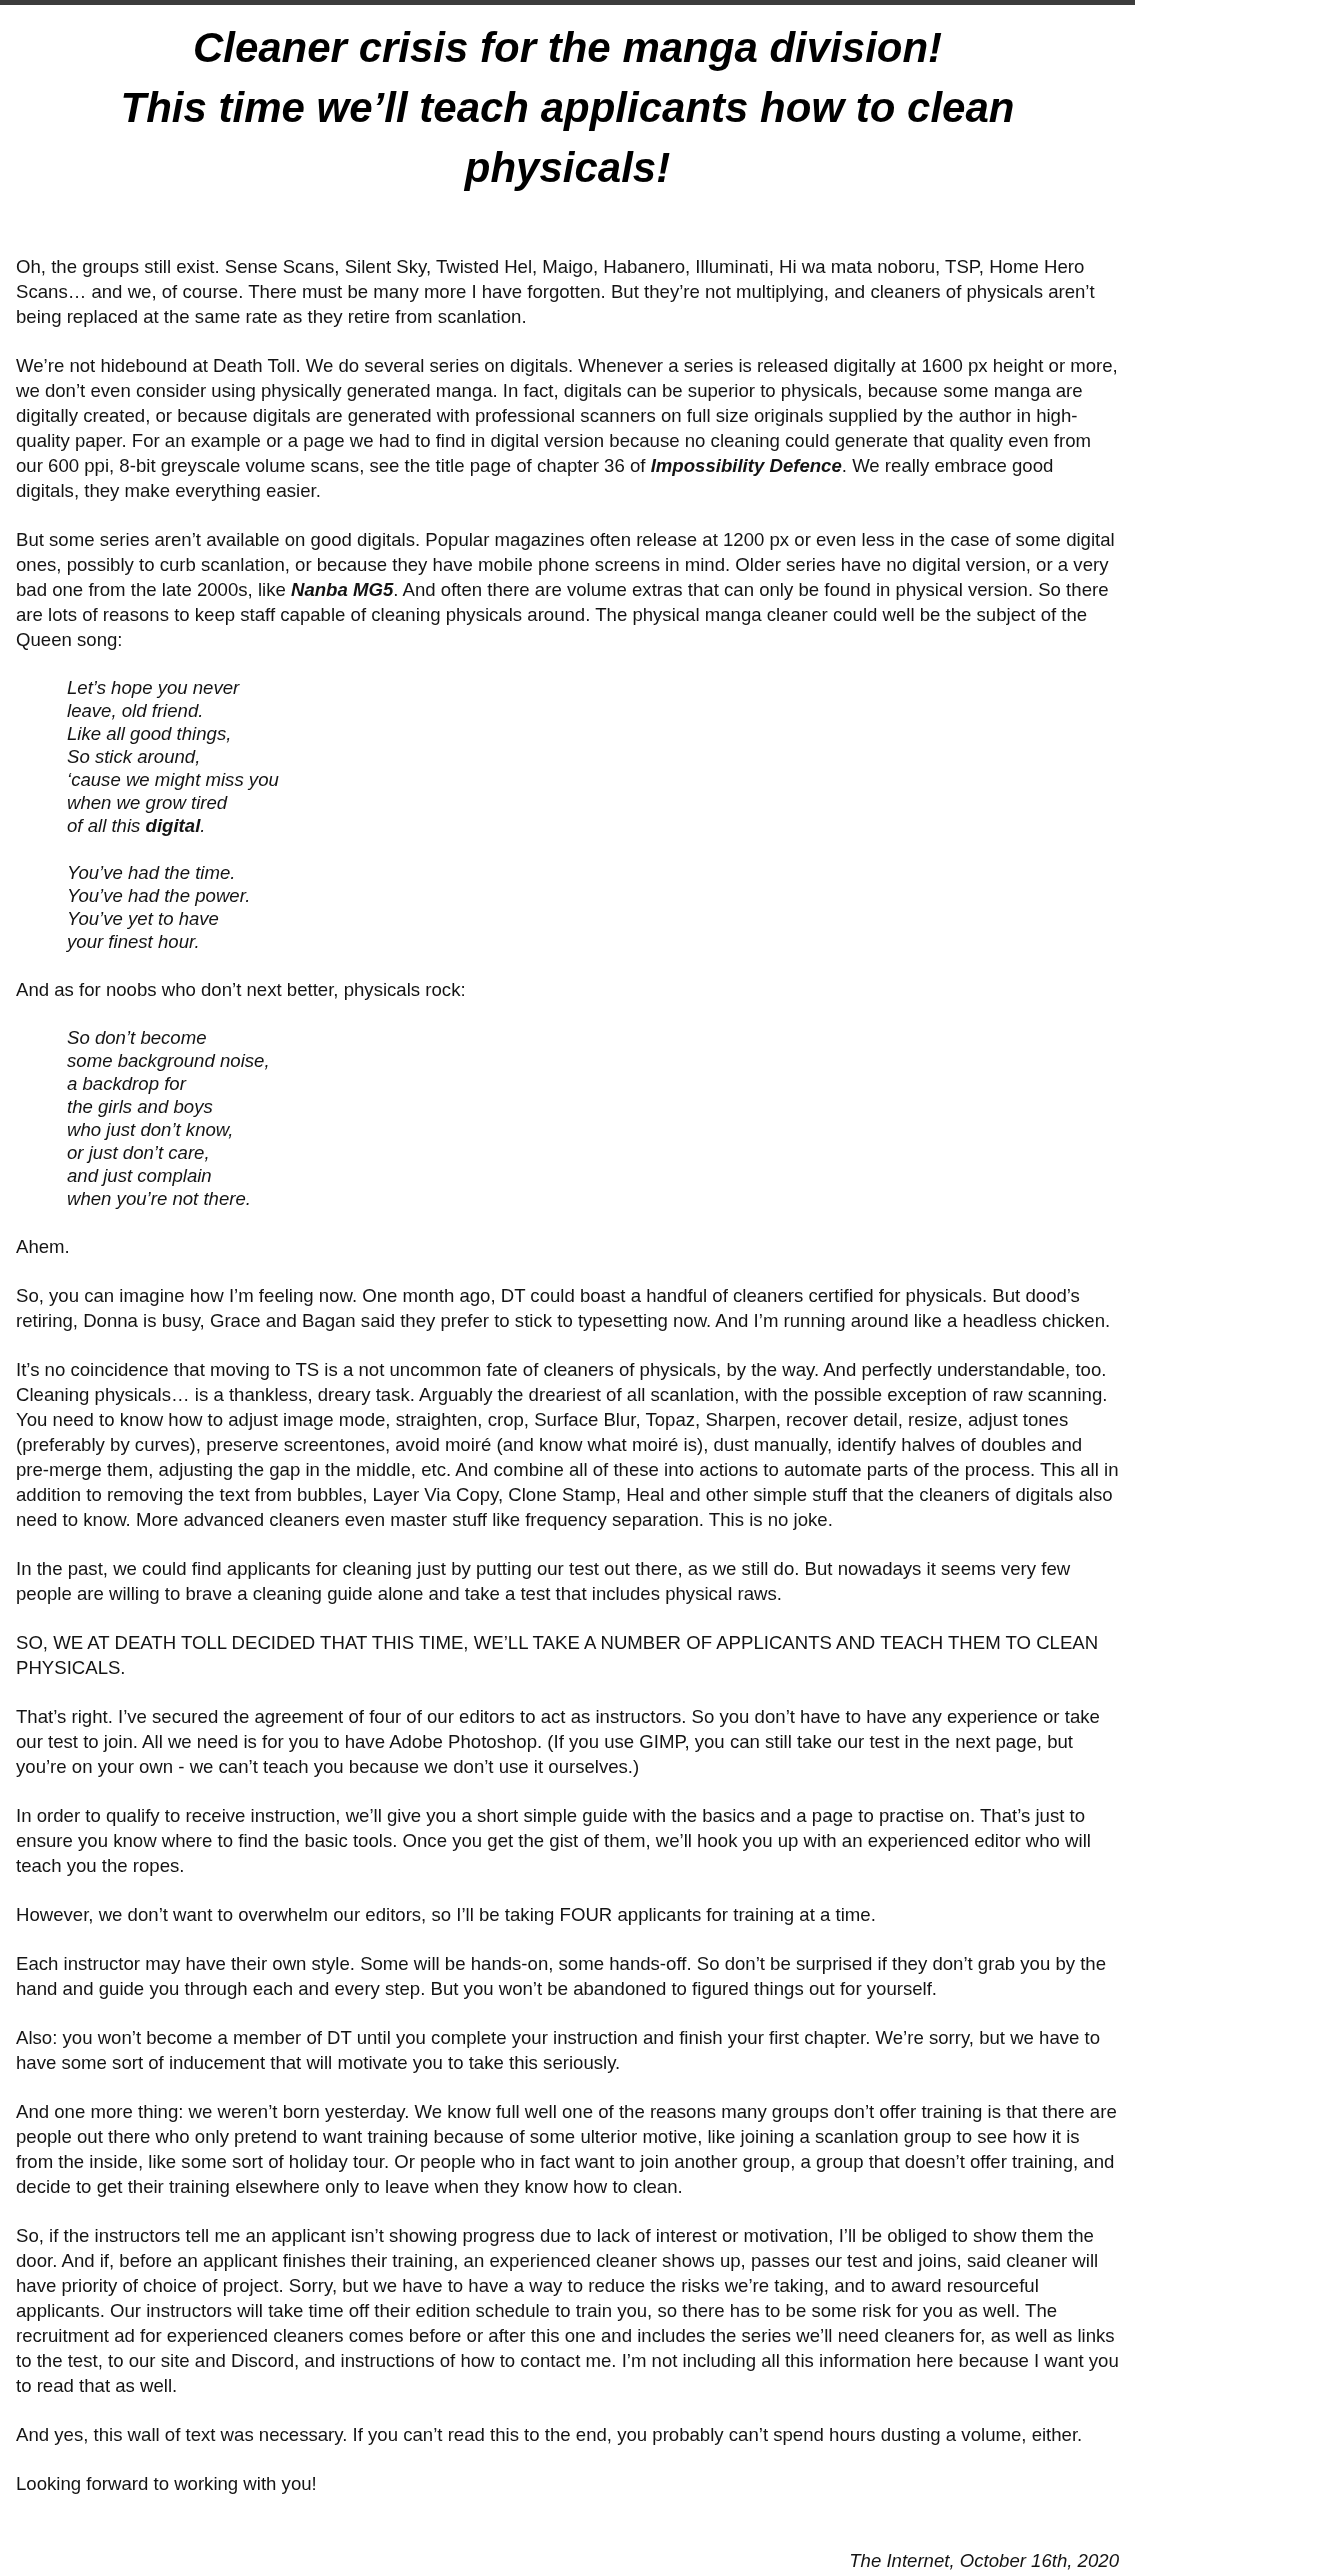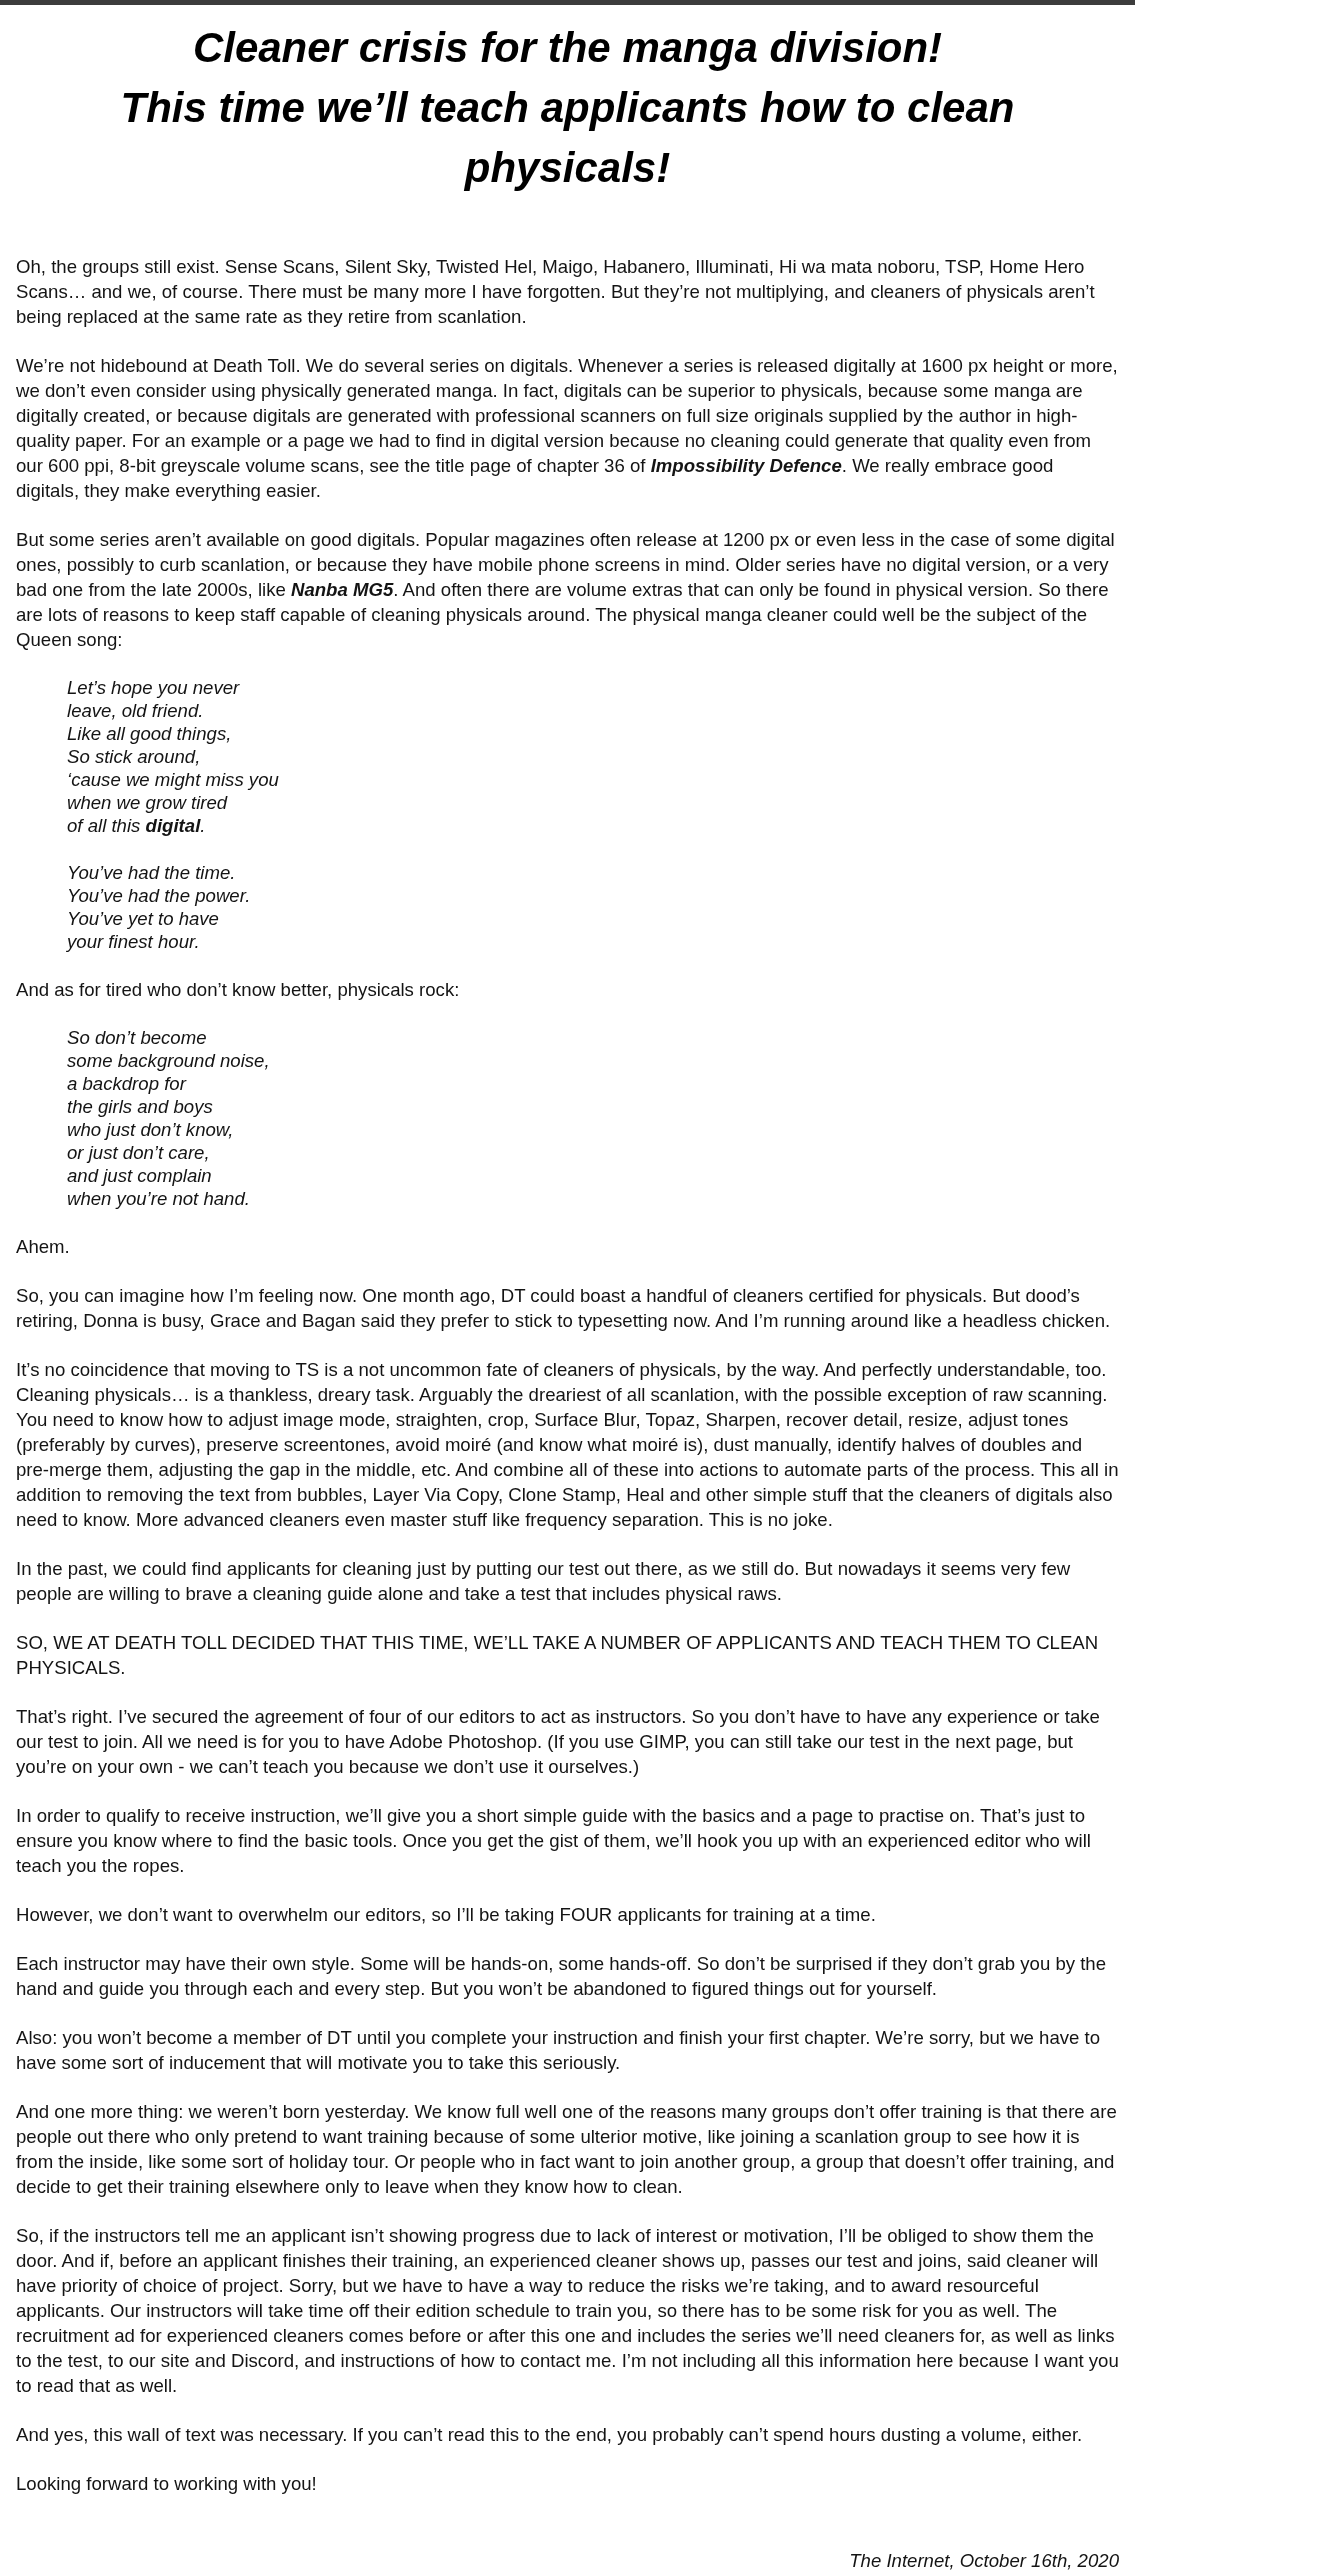--- a/index.html
+++ b/index.html
@@ -76,30 +76,30 @@
           <span class="poem-line">‘cause we might miss you</span>
           <span class="poem-line">when we grow tired</span>
           <span class="poem-line">of all this <span class="run-b">digital</span>.</span>
         </div>
         <div class="verse">
           <span class="poem-line">You’ve had the time.</span>
           <span class="poem-line">You’ve had the power.</span>
           <span class="poem-line">You’ve yet to have</span>
           <span class="poem-line">your finest hour.</span>
         </div>
-        <p class="para">And as for tired who don’t know better, physicals rock:</p>
+        <p class="para">And as for noobs who don’t next better, physicals rock:</p>
         <div class="verse">
           <span class="poem-line">So don’t become</span>
           <span class="poem-line">some background noise,</span>
           <span class="poem-line">a backdrop for</span>
           <span class="poem-line">the girls and boys</span>
           <span class="poem-line">who just don’t know,</span>
           <span class="poem-line">or just don’t care,</span>
           <span class="poem-line">and just complain</span>
-          <span class="poem-line">when you’re not hand.</span>
+          <span class="poem-line">when you’re not there.</span>
         </div>
         <p class="para">Ahem.</p>
         <p class="para">So, you can imagine how I’m feeling now. One month ago, DT could boast a handful of cleaners certified for physicals. But dood’s retiring, Donna is busy, Grace and Bagan said they prefer to stick to typesetting now. And I’m running around like a headless chicken.</p>
         <p class="para">It’s no coincidence that moving to TS is a not uncommon fate of cleaners of physicals, by the way. And perfectly understandable, too. Cleaning physicals… is a thankless, dreary task. Arguably the dreariest of all scanlation, with the possible exception of raw scanning. You need to know how to adjust image mode, straighten, crop, Surface Blur, Topaz, Sharpen, recover detail, resize, adjust tones (preferably by curves), preserve screentones, avoid moiré (and know what moiré is), dust manually, identify halves of doubles and pre-merge them, adjusting the gap in the middle, etc. And combine all of these into actions to automate parts of the process. This all in addition to removing the text from bubbles, Layer Via Copy, Clone Stamp, Heal and other simple stuff that the cleaners of digitals also need to know. More advanced cleaners even master stuff like frequency separation. This is no joke.</p>
         <p class="para">In the past, we could find applicants for cleaning just by putting our test out there, as we still do. But nowadays it seems very few people are willing to brave a cleaning guide alone and take a test that includes physical raws.</p>
         <p class="para bold">SO, WE AT DEATH TOLL DECIDED THAT THIS TIME, WE’LL TAKE A NUMBER OF APPLICANTS AND TEACH THEM TO CLEAN PHYSICALS.</p>
         <p class="para">That’s right. I’ve secured the agreement of four of our editors to act as instructors. So you don’t have to have any experience or take our test to join. All we need is for you to have Adobe Photoshop. (If you use GIMP, you can still take our test in the next page, but you’re on your own - we can’t teach you because we don’t use it ourselves.)</p>
         <p class="para">In order to qualify to receive instruction, we’ll give you a short simple guide with the basics and a page to practise on. That’s just to ensure you know where to find the basic tools. Once you get the gist of them, we’ll hook you up with an experienced editor who will teach you the ropes.</p>
         <p class="para bold">However, we don’t want to overwhelm our editors, so I’ll be taking FOUR applicants for training at a time.</p>
         <p class="para">Each instructor may have their own style. Some will be hands-on, some hands-off. So don’t be surprised if they don’t grab you by the hand and guide you through each and every step. But you won’t be abandoned to figured things out for yourself.</p>

